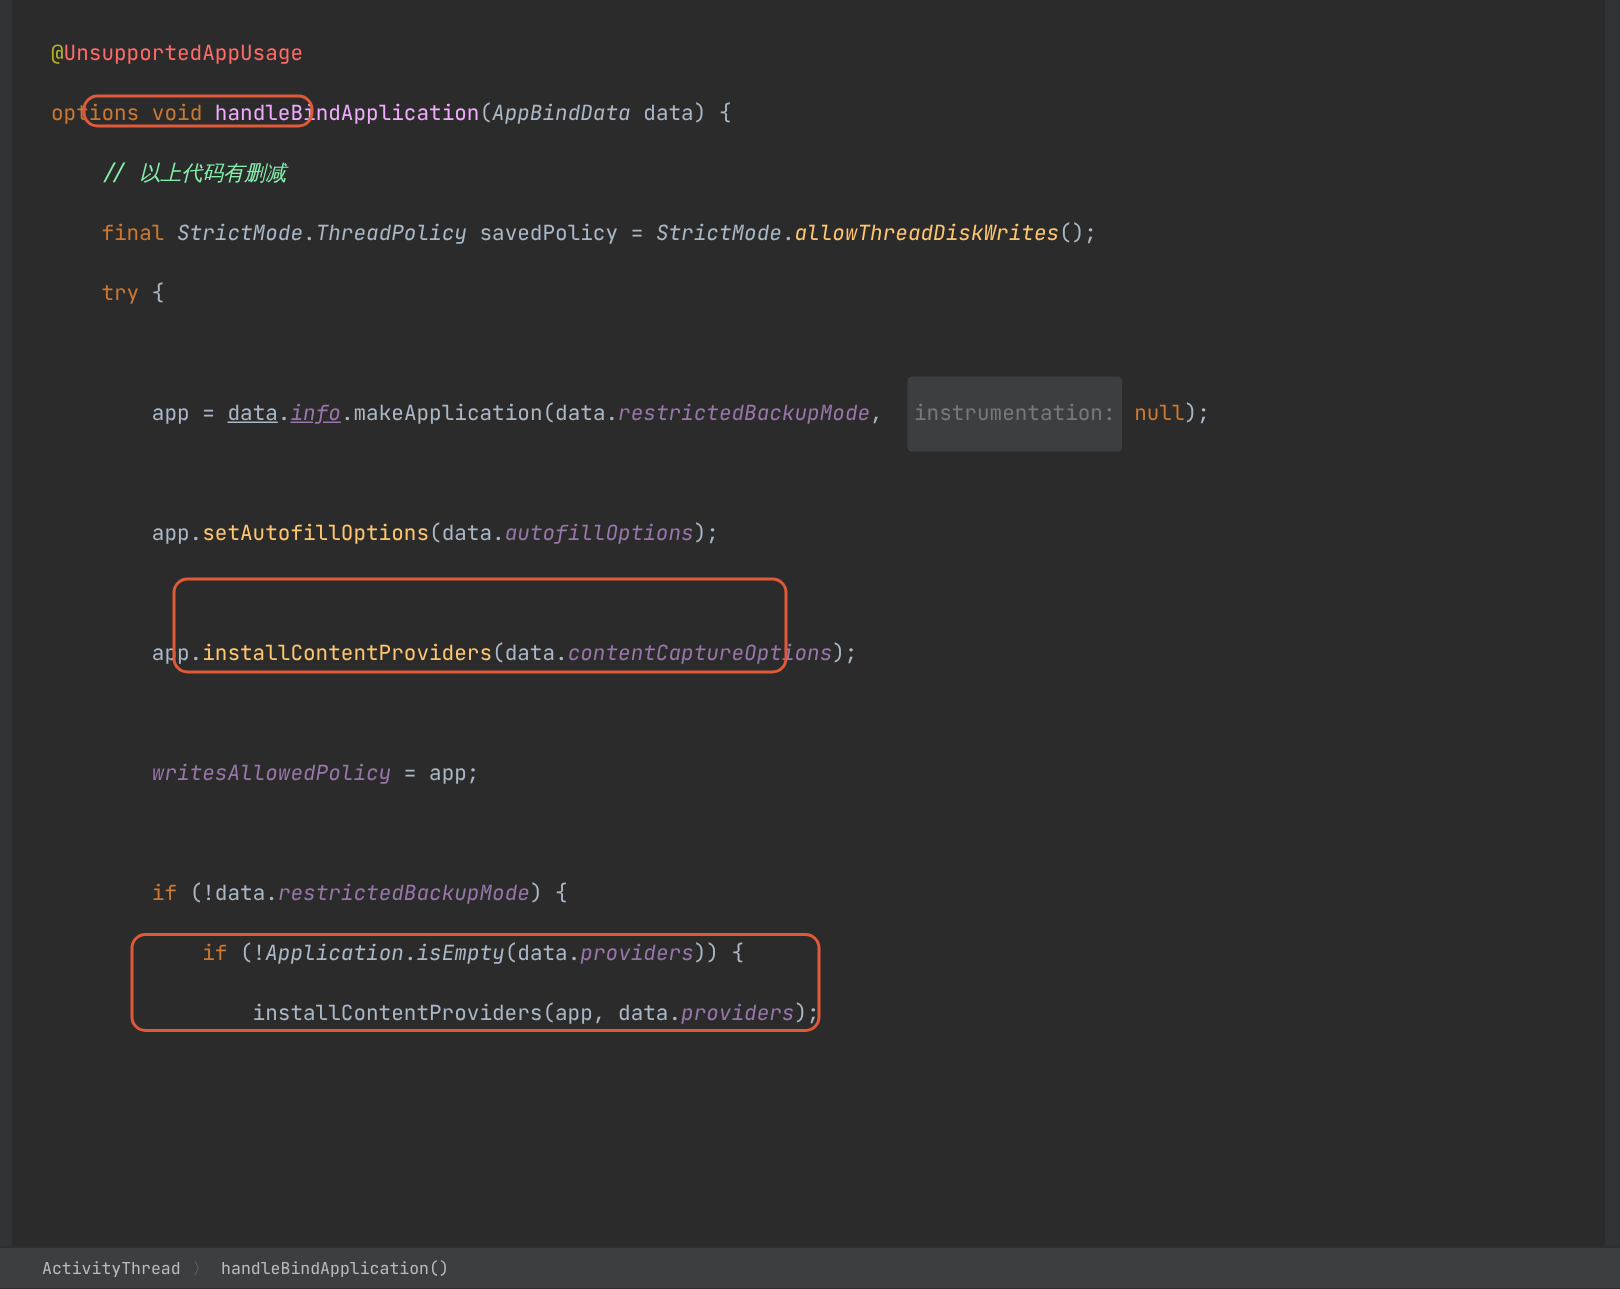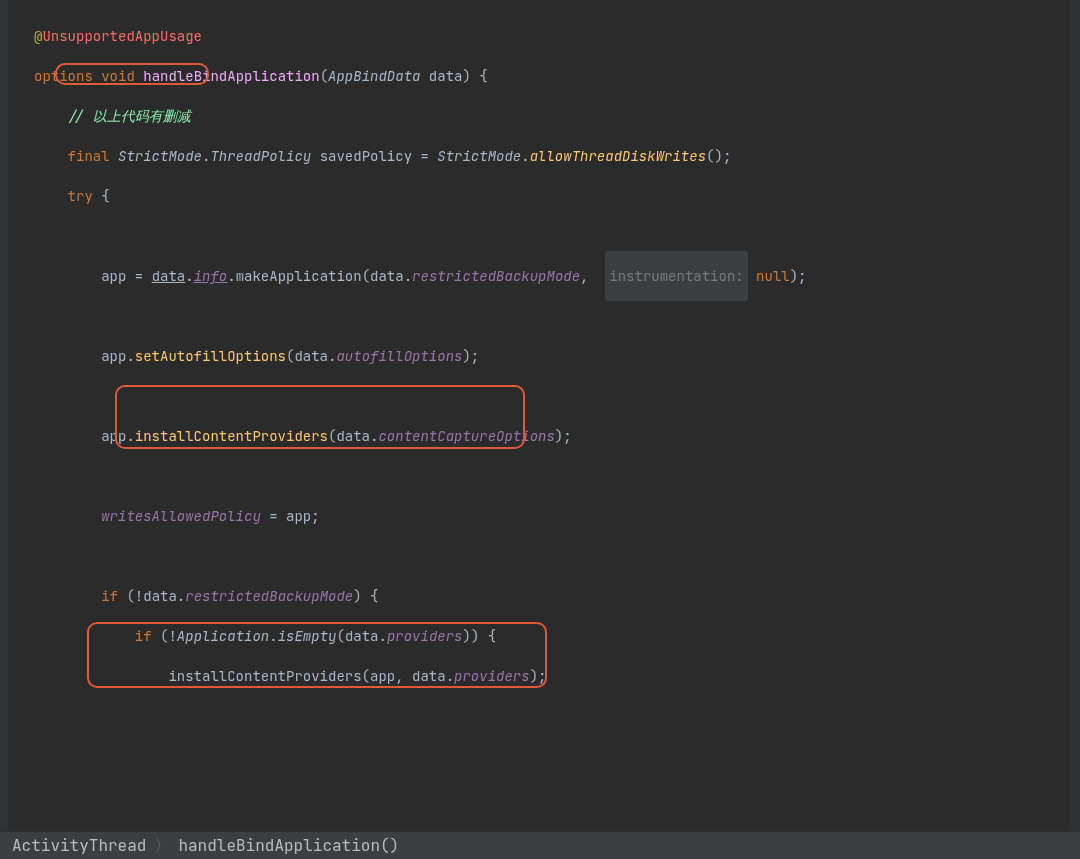--- a/index.html
+++ b/index.html
@@ -60,22 +60,22 @@
     background: #303234;
   }
   
   .breadcrumb {
     flex: 0 0 28px;
     height: 28px;
     background: #3c3f41;
     border-top: 1px solid #2d2f30;
     display: flex;
     align-items: center;
-    padding: 0 8px;
-    font-size: 16px;
+    padding: 0 24px;
+    font-size: 11px;
     color: #bbbbbb;
     gap: 4px;
   }
   .bc-item { color: #bbbbbb; padding: 0 4px; }
   .bc-sep { color: #6e6e6e; }
 </style>
 </head>
 <body>
 
 <div class="editor-wrap">

